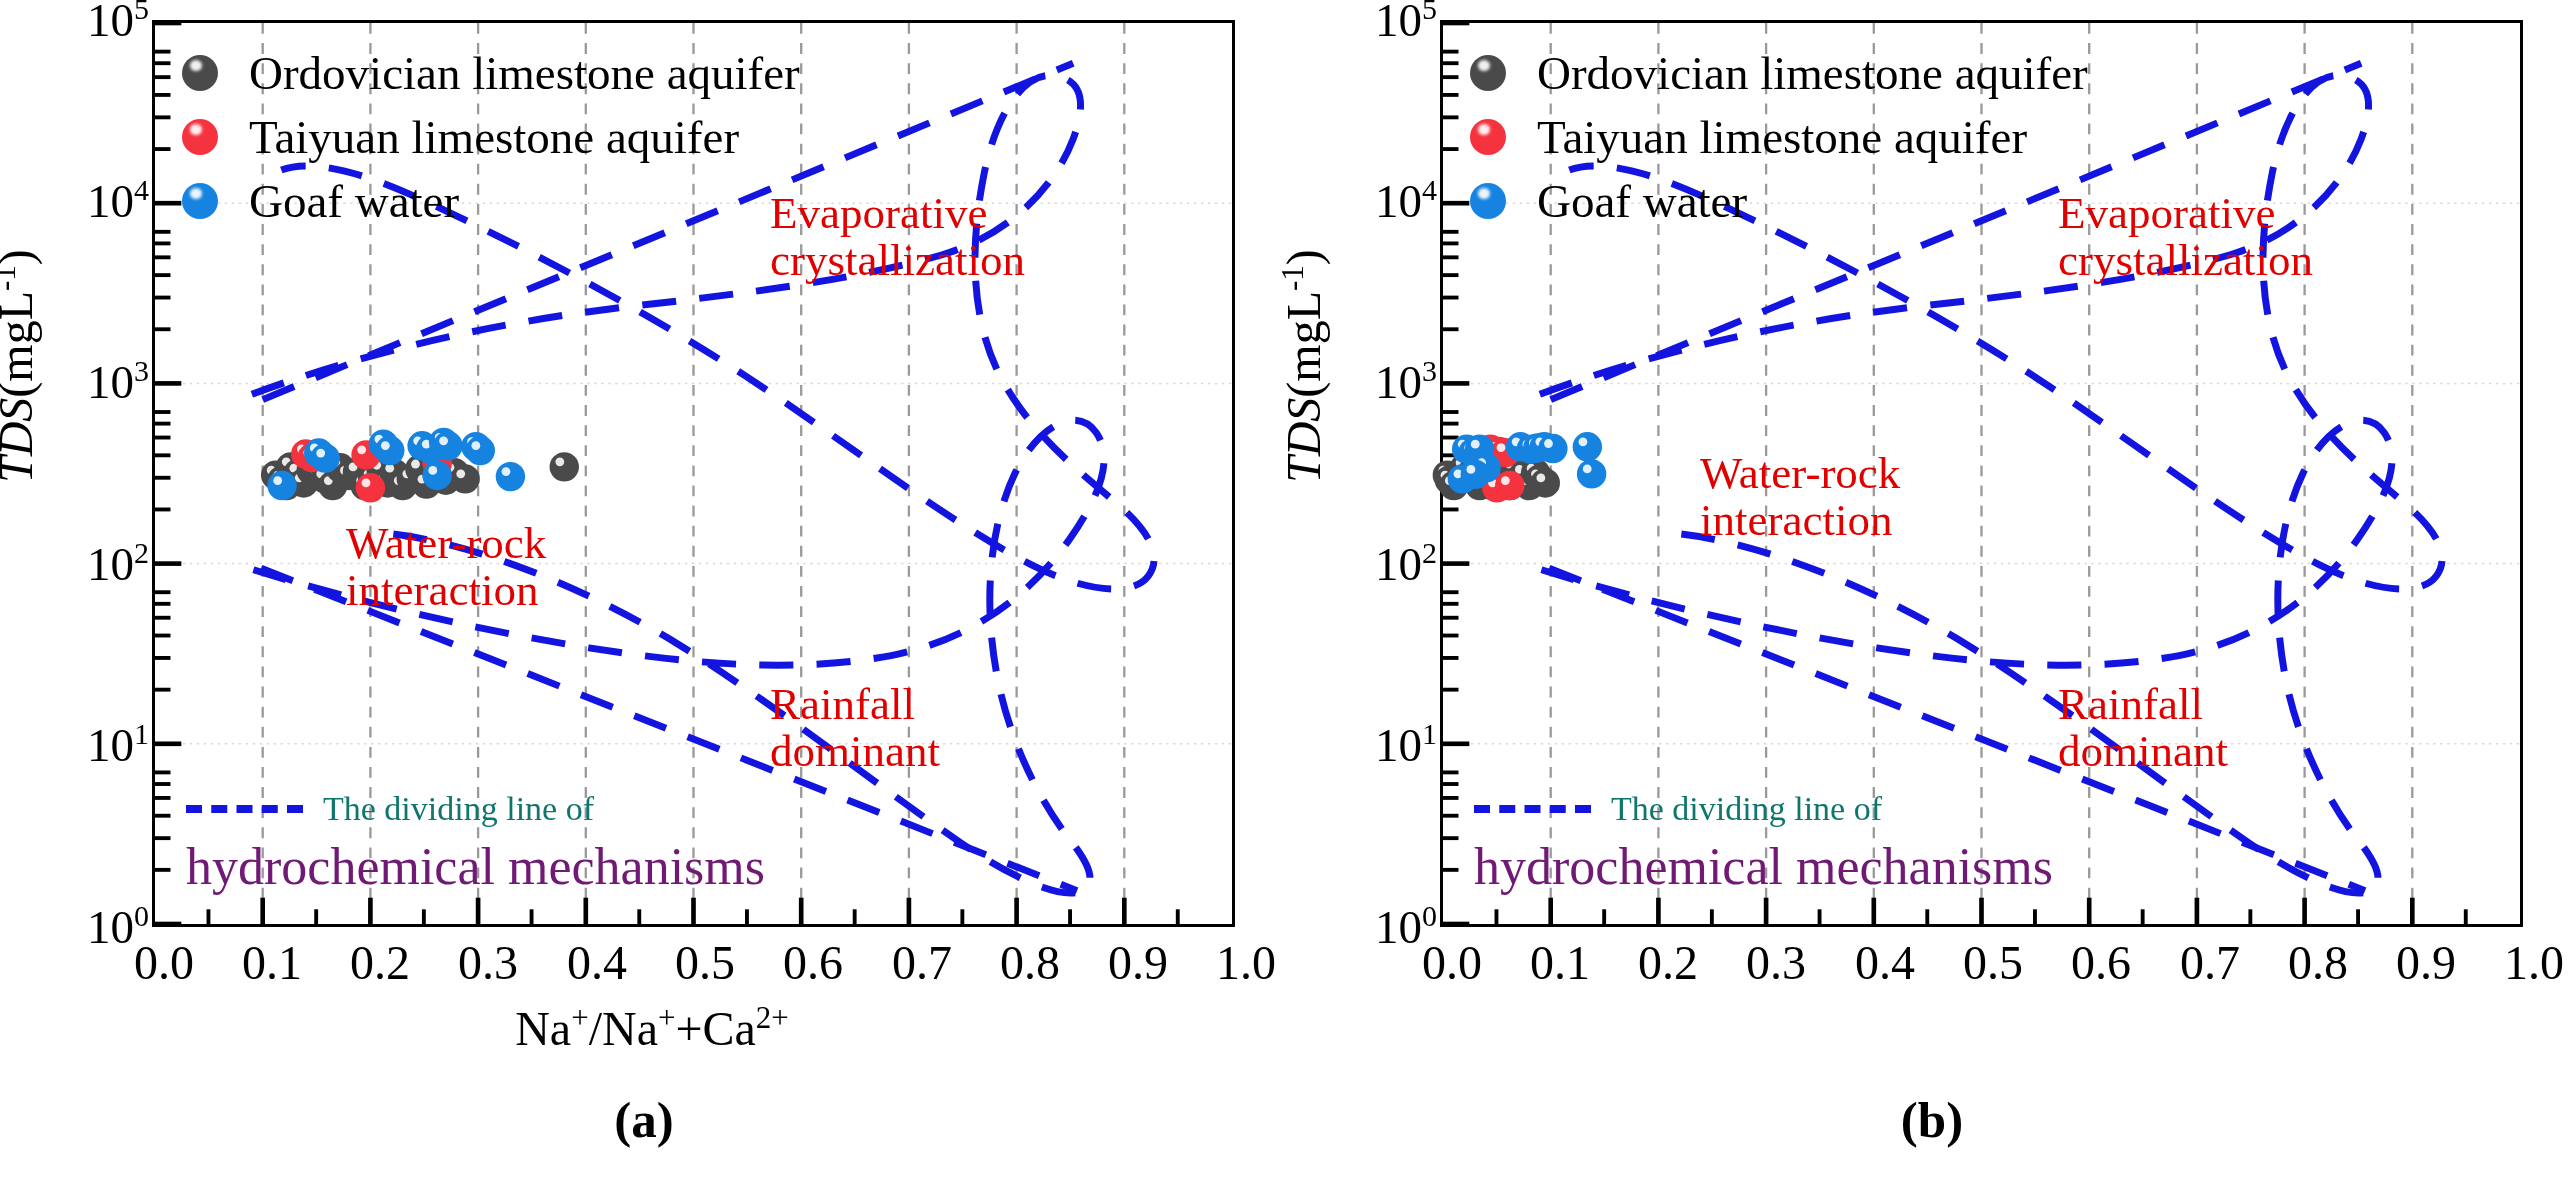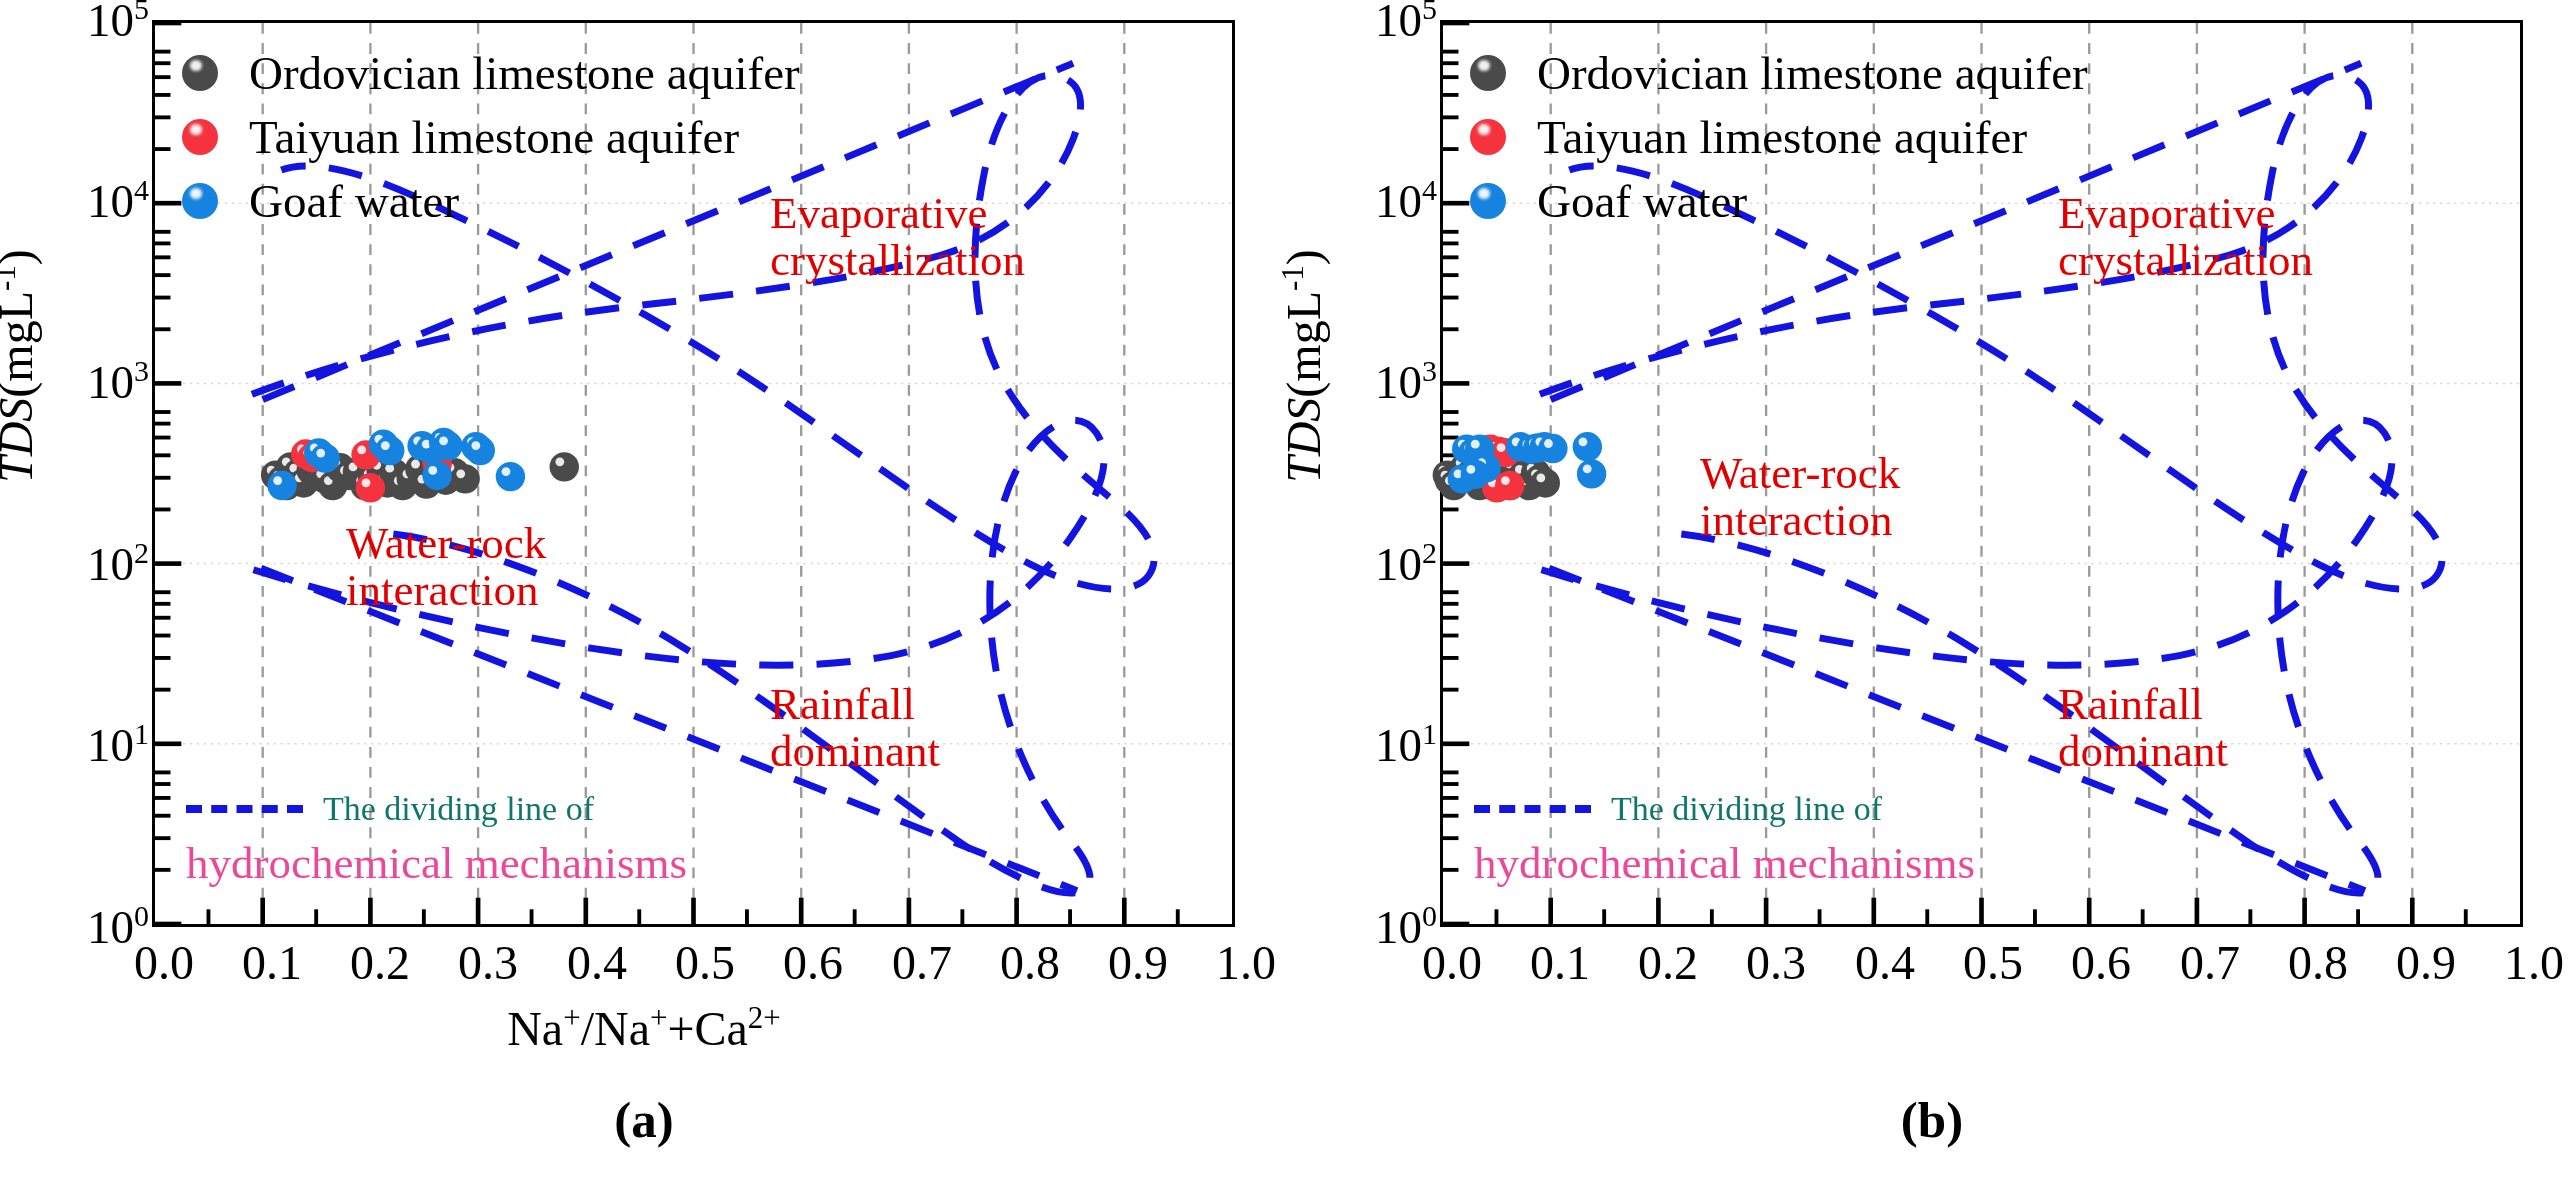--- a/index.html
+++ b/index.html
@@ -46,21 +46,21 @@
   .xtick-label{
     position:absolute;
     top:935px;
     font-size:48px;
     white-space:nowrap;
     transform:translateX(-50%);
   }
   .x-axis-title{
     position:absolute;
     top:1001px;
-    left:0;width:1288px;
+    left:8px;width:1288px;
     text-align:center;
     font-size:48px;
     white-space:nowrap;
   }
   .x-axis-title sup{font-size:31px;vertical-align:super;line-height:0;}
   .x-axis-title sub{font-size:31px;vertical-align:sub;line-height:0;}
 
   .panel-caption{
     position:absolute;
     top:1091px;left:0;width:1288px;
@@ -85,21 +85,21 @@
   .legend-label{font-size:47px;color:#000;white-space:nowrap;}
 
   
   .div-legend{position:absolute;left:199px;top:787px;width:779px;}
   .div-legend-row1{display:flex;align-items:center;}
   .dash-sample{
     width:117px;height:0;border-top:8.6px dashed #1414e0;
     margin-right:20px;flex:none;
   }
   .div-legend-text{font-size:34px;white-space:nowrap;color:#0f766e;}
-  .div-legend-row2{font-size:45px;color:#ec4899;margin-top:9.3px;white-space:nowrap;}
+  .div-legend-row2{font-size:52px;color:#701a75;margin-top:9.3px;white-space:nowrap;}
 
   
   .ann{position:absolute;color:#e00000;font-size:45px;line-height:1.06;white-space:nowrap;}
 </style>
 </head>
 <body>
 
 <div id="figure">
 
   <div class="panel" id="panel-a">

